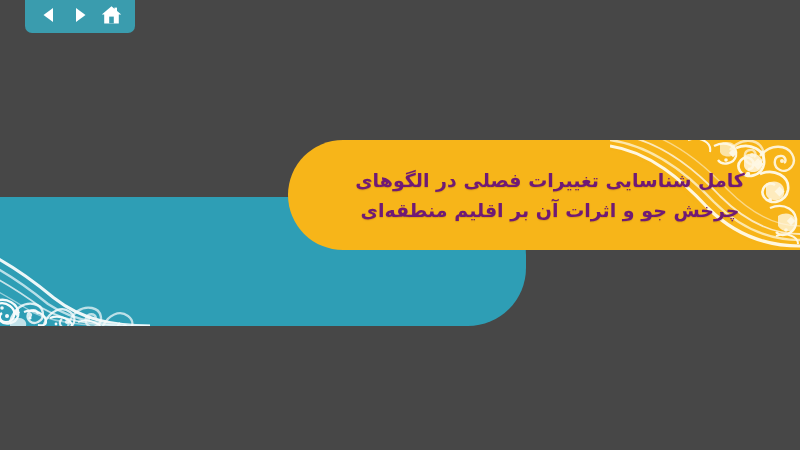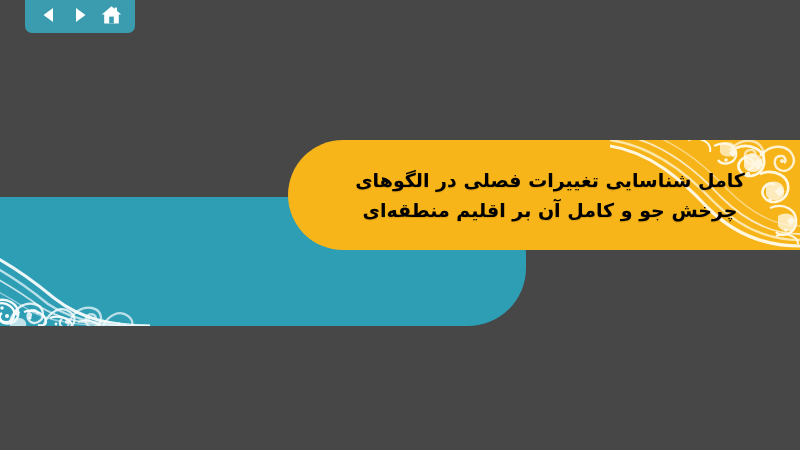--- a/index.html
+++ b/index.html
@@ -80,21 +80,21 @@
     display:flex;
     flex-direction:column;
     align-items:center;
     justify-content:center;
     gap:2px;
     direction:rtl;
     z-index:3;
     padding:0 28px 0 40px;
   }
   .title-line {
-    color:#000000;
+    color:#701a75;
     font-family:"DejaVu Sans", sans-serif;
     font-size:19px;
     font-weight:700;
     line-height:1.5;
     text-align:center;
     white-space:nowrap;
     direction:rtl;
     unicode-bidi:isolate;
     text-shadow:0 1px 1px rgba(150,95,0,0.25);
   }
@@ -195,21 +195,21 @@
         <circle cx="116" cy="20" r="1.8" fill="#fffdf2"></circle>
         <circle cx="152" cy="12" r="1.6" fill="#fffdf2"></circle>
       </g>
 
       <use href="#yswirl" x="150" y="2" opacity="0.9"></use>
       <use href="#yswirl" x="120" y="-4" opacity="0.7"></use>
     </svg>
 
     <div id="title-block">
       <div class="title-line">کامل شناسایی تغییرات فصلی در الگوهای</div>
-      <div class="title-line">چرخش جو و کامل آن بر اقلیم منطقه‌ای</div>
+      <div class="title-line">چرخش جو و اثرات آن بر اقلیم منطقه‌ای</div>
     </div>
   </div>
 
   <div id="navbar">
 
     <div class="nav-btn">
       <svg width="18" height="18" viewBox="0 0 18 18">
         <path d="M13 2 L13 16 L3.5 9 Z" fill="#ffffff"></path>
       </svg>
     </div>

